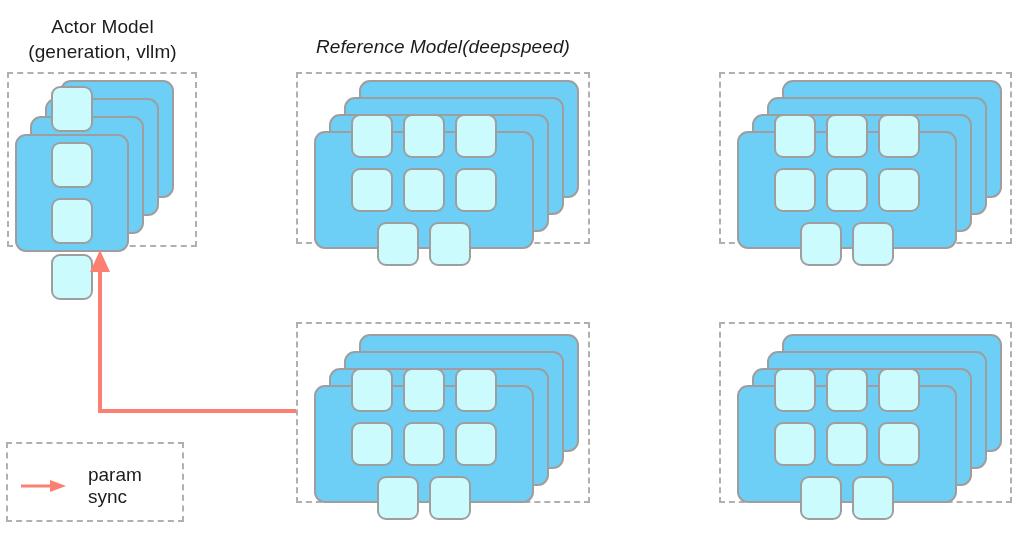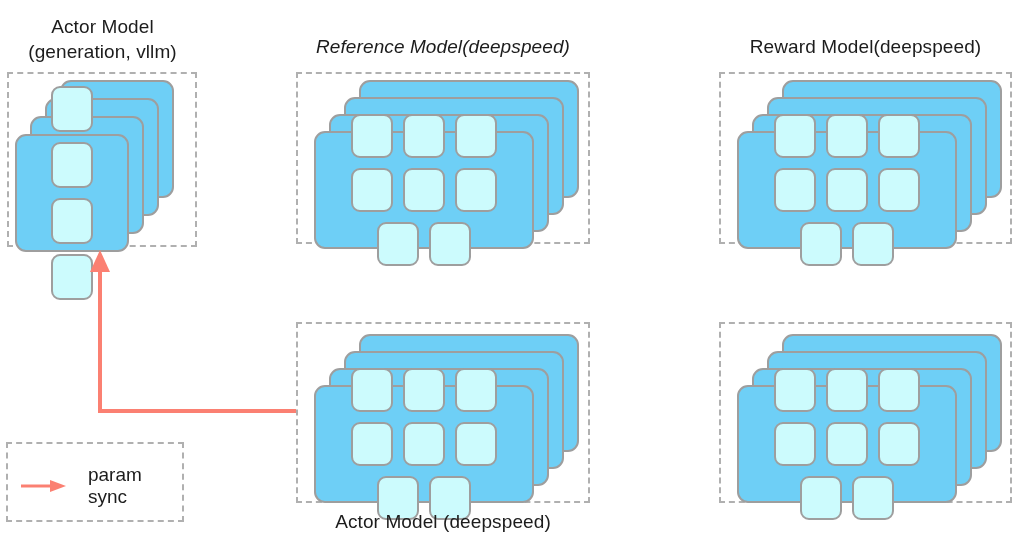--- a/index.html
+++ b/index.html
@@ -135,21 +135,20 @@
       <div class="cell"></div>
       <div class="cell"></div>
       <div class="cell"></div>
       <div class="cell"></div>
       <div class="cell"></div>
       <div class="cell"></div>
       <div class="cell"></div>
     </div>
   </div>
 
-  <div class="group-label" style="left:719px; top:30px; width:293px;">Reward Model(deepspeed)</div>
 
   <div class="dashed-box" style="left:719px; top:68px; width:293px; height:172px;"></div>
 
   <div class="stack stack-4x2" style="left:719px; top:68px; width:293px; height:172px;">
     <div class="card" style="left:63px; top:8px;"></div>
     <div class="card" style="left:48px; top:25px;"></div>
     <div class="card" style="left:33px; top:42px;"></div>
     <div class="card card-front" style="left:18px; top:59px;">
       <div class="cell"></div>
       <div class="cell"></div>
@@ -173,21 +172,20 @@
       <div class="cell"></div>
       <div class="cell"></div>
       <div class="cell"></div>
       <div class="cell"></div>
       <div class="cell"></div>
       <div class="cell"></div>
       <div class="cell"></div>
     </div>
   </div>
 
-  <div class="group-label" style="left:296px; top:505px; width:294px;">Actor Model (deepspeed)</div>
 
   <div class="dashed-box" style="left:719px; top:318px; width:293px; height:181px;"></div>
 
   <div class="stack stack-4x2" style="left:719px; top:318px; width:293px; height:181px;">
     <div class="card" style="left:63px; top:12px;"></div>
     <div class="card" style="left:48px; top:29px;"></div>
     <div class="card" style="left:33px; top:46px;"></div>
     <div class="card card-front" style="left:18px; top:63px;">
       <div class="cell"></div>
       <div class="cell"></div>

